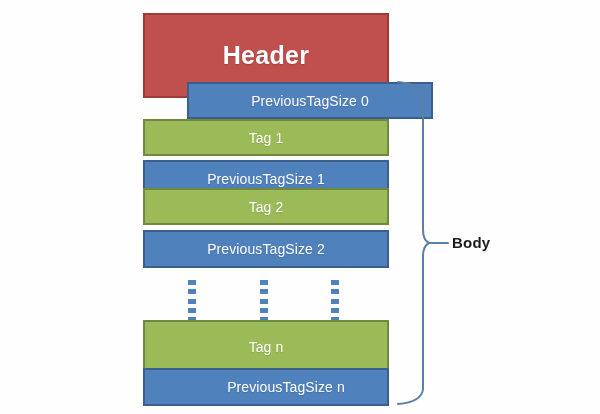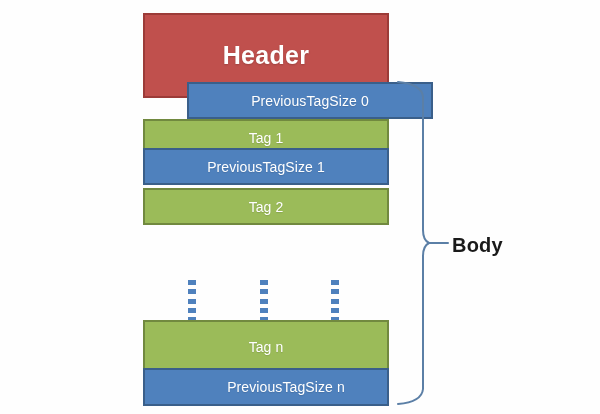--- a/index.html
+++ b/index.html
@@ -83,21 +83,21 @@
   }
   #brace-wrap svg {
     display: block;
     overflow: visible;
   }
 
   #body-label {
     position: absolute;
     left: 452px;
     top: 234px;
-    font-size: 20px;
+    font-size: 15px;
     font-weight: bold;
     color: #1a1a1a;
     letter-spacing: 0.2px;
     white-space: nowrap;
   }
 </style>
 </head>
 <body>
 
 <div id="canvas">
@@ -107,28 +107,31 @@
   </div>
 
   <div class="block blue" style="top:82px;height:37px;margin-left:44px;">
     <span>PreviousTagSize 0</span>
   </div>
 
   <div class="block green" style="top:119px;height:37px;">
     <span>Tag 1</span>
   </div>
 
-  <div class="block blue" style="top:148px;height:37px;">
+  <div class="block blue" style="top:160px;height:37px;">
     <span>PreviousTagSize 1</span>
   </div>
 
   <div class="block green" style="top:177px;height:37px;margin-top:11px;">
     <span>Tag 2</span>
   </div>
 
+  <div class="block blue" style="top:230px;height:38px;">
+    <span>PreviousTagSize 2</span>
+  </div>
 
   <div class="ellipsis-col" style="left:188px;top:280px;height:42px;">
     <span class="dot"></span>
     <span class="dot"></span>
     <span class="dot"></span>
     <span class="dot"></span>
     <span class="dot"></span>
   </div>
   <div class="ellipsis-col" style="left:260px;top:280px;height:42px;">
     <span class="dot"></span>

